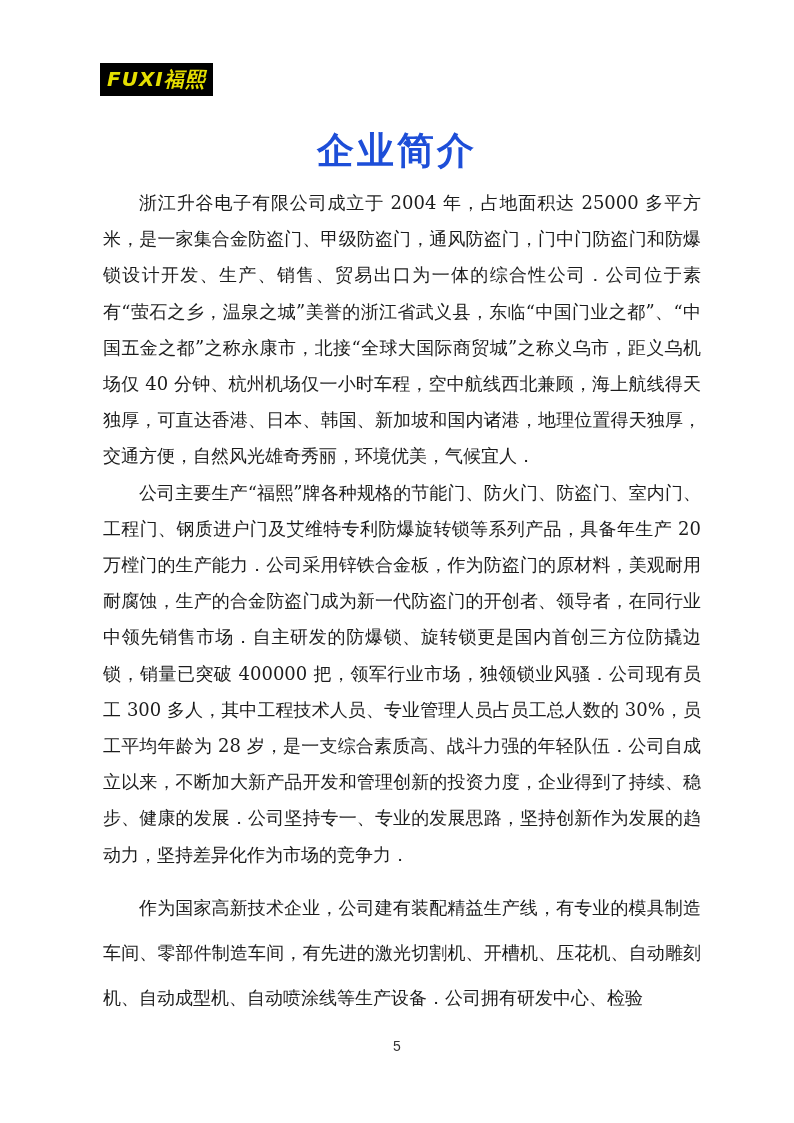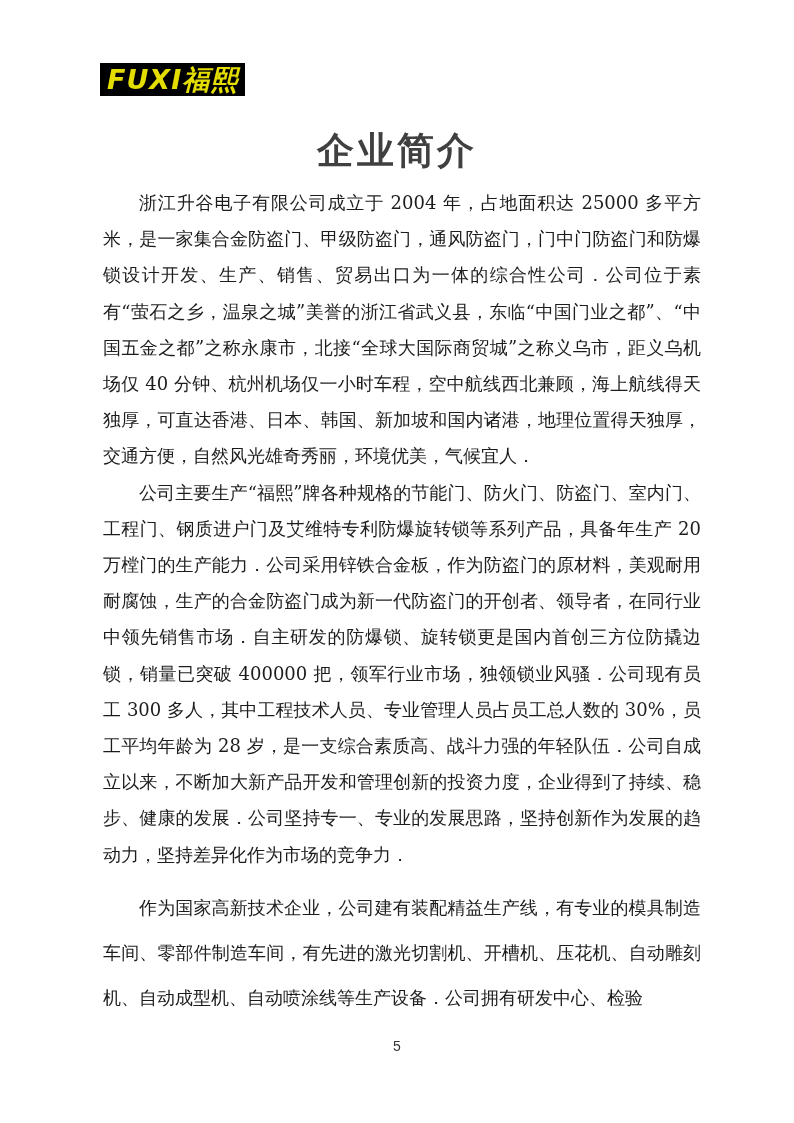--- a/index.html
+++ b/index.html
@@ -21,36 +21,36 @@
     left: 100px;
     top: 63px;
     height: 33px;
     background: #000000;
     color: #e4de00;
     display: inline-flex;
     align-items: center;
     padding: 0 7px;
     font-family: "DejaVu Sans", "Liberation Sans", sans-serif;
     font-weight: 900;
-    font-size: 27px;
+    font-size: 20px;
     letter-spacing: 1px;
     font-style: italic;
     white-space: nowrap;
     user-select: none;
   }
   .doc-title {
     position: absolute;
     left: 0;
     top: 126px;
     width: 100%;
     text-align: center;
     font-size: 37px;
     font-weight: bold;
     letter-spacing: 3px;
-    color: #404040;
+    color: #1d4ed8;
   }
   .body-text {
     position: absolute;
     left: 103px;
     top: 185px;
     width: 598px;
   }
   .body-text p {
     margin: 0;
     font-size: 18px;

